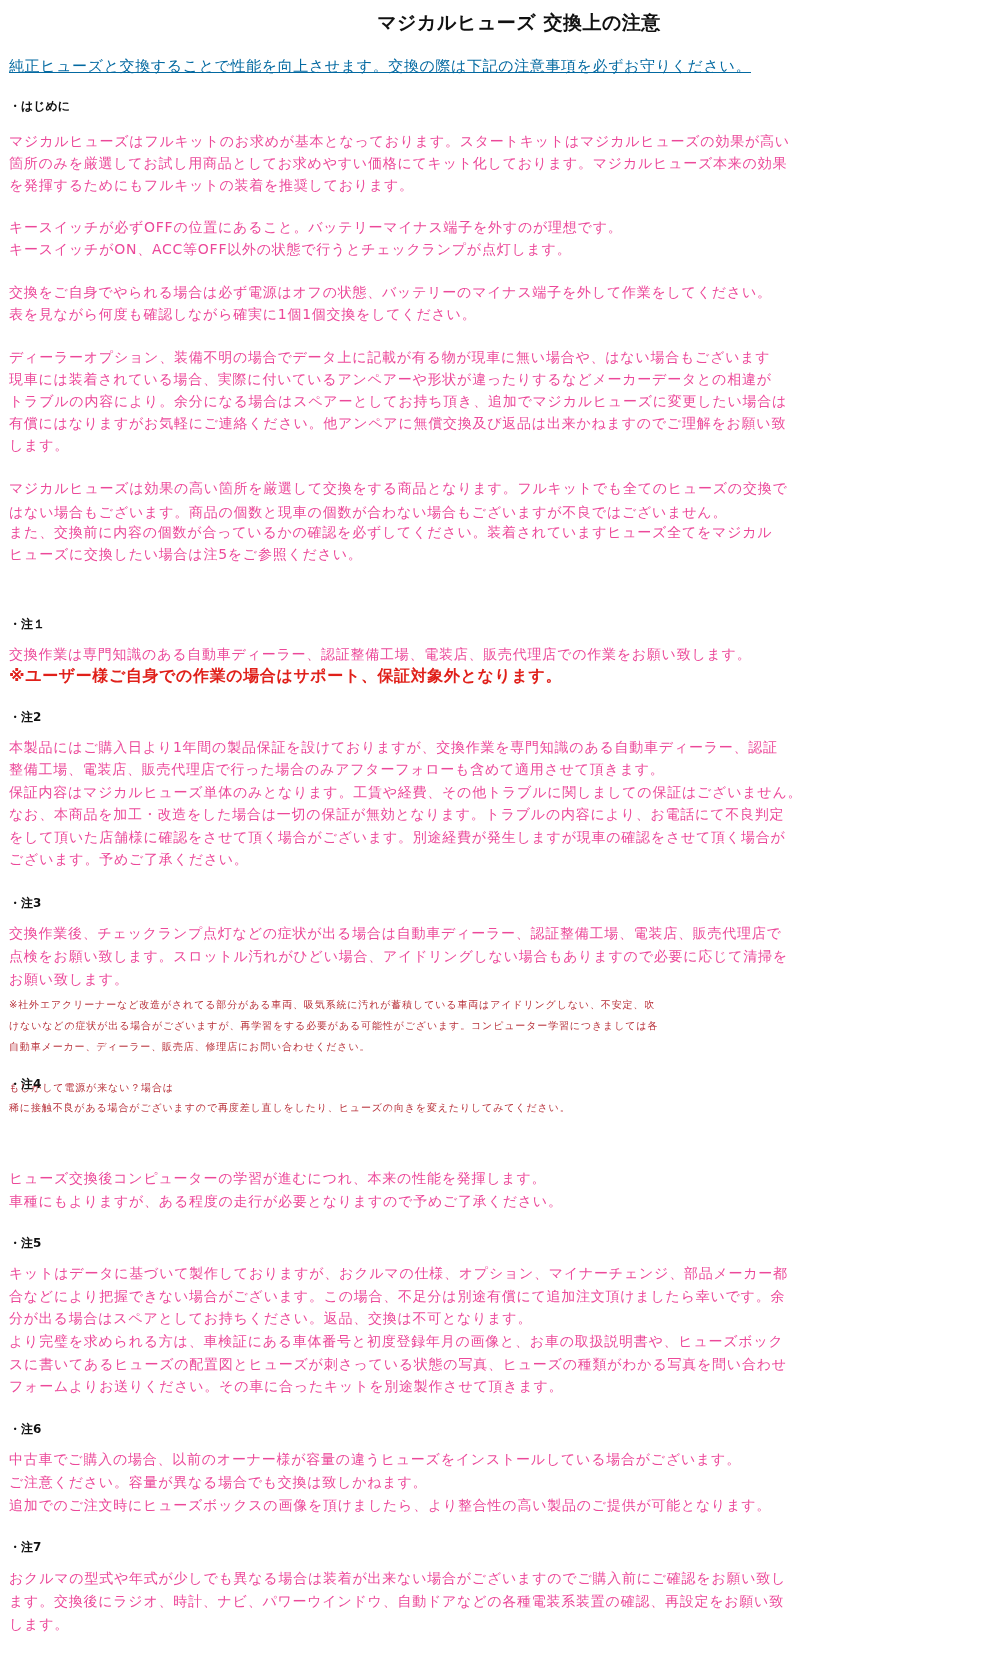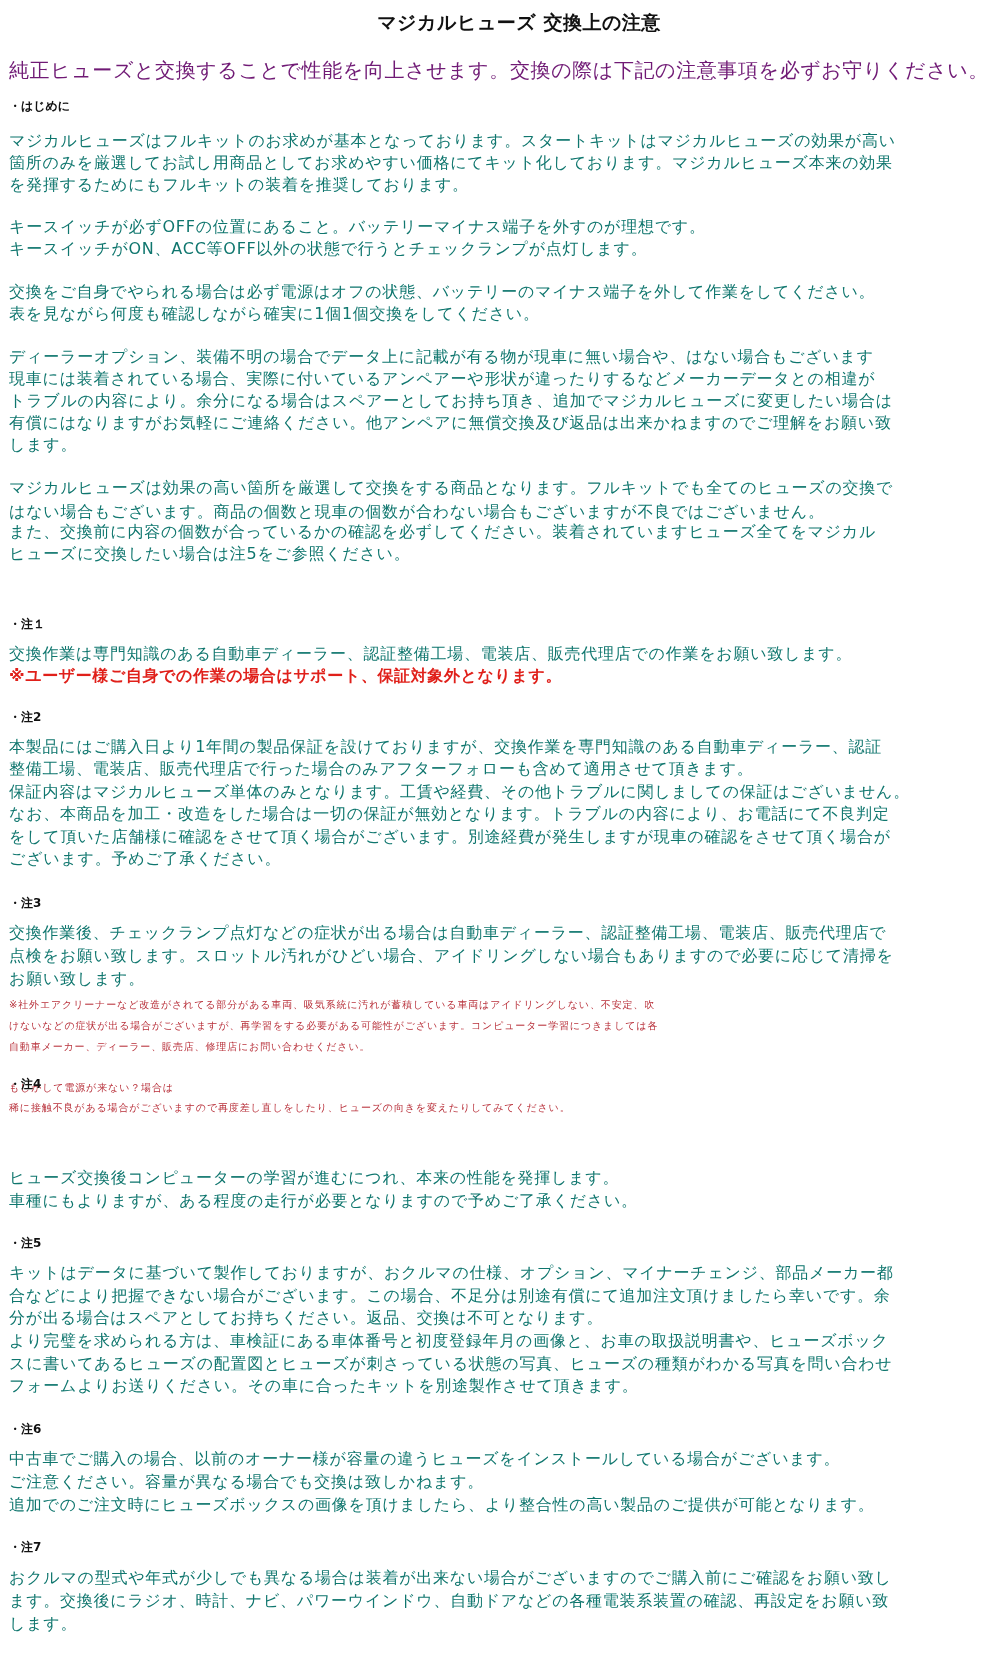--- a/index.html
+++ b/index.html
@@ -1,23 +1,23 @@
 <!DOCTYPE html>
 <html><head>
 <meta charset="utf-8">
 <style>
   html, body { margin: 0; padding: 0; background: #ffffff; }
   body { width: 1000px; height: 1666px; position: relative; overflow: hidden;
          font-family: "DejaVu Sans", "Liberation Sans", sans-serif; color: #222222; }
   .title { position: absolute; top: 10px; left: 0; width: 1000px; text-align: center;
            font-size: 19px; font-weight: bold; color: #111111; letter-spacing: 0.5px; padding-left: 19px; }
-  .intro { position: absolute; top: 57px; left: 9px; font-size: 20px; color: #701a75;
-           white-space: nowrap; letter-spacing: 0.6px; }
-  .line { position: absolute; left: 9px; font-size: 16px; white-space: nowrap;
-          letter-spacing: 0.75px; color: #0f766e; line-height: 22px; }
+  .intro { position: absolute; top: 57px; left: 9px; font-size: 15px; color: #0369a1;
+           white-space: nowrap; letter-spacing: 0.6px; text-decoration: underline; }
+  .line { position: absolute; left: 9px; font-size: 14px; white-space: nowrap;
+          letter-spacing: 0.75px; color: #ec4899; line-height: 22px; }
   .heading { position: absolute; left: 9px; font-size: 12px; font-weight: bold; color: #111111;
              white-space: nowrap; }
   .red-bold { color: #e0201a; font-weight: bold; font-size: 16px; letter-spacing: 0.6px; }
   .red-note { color: #b8303a; font-size: 10px; letter-spacing: 0.85px; }
 </style>
 </head>
 <body>
 
 <div>
   <div class="title">マジカルヒューズ 交換上の注意</div>

